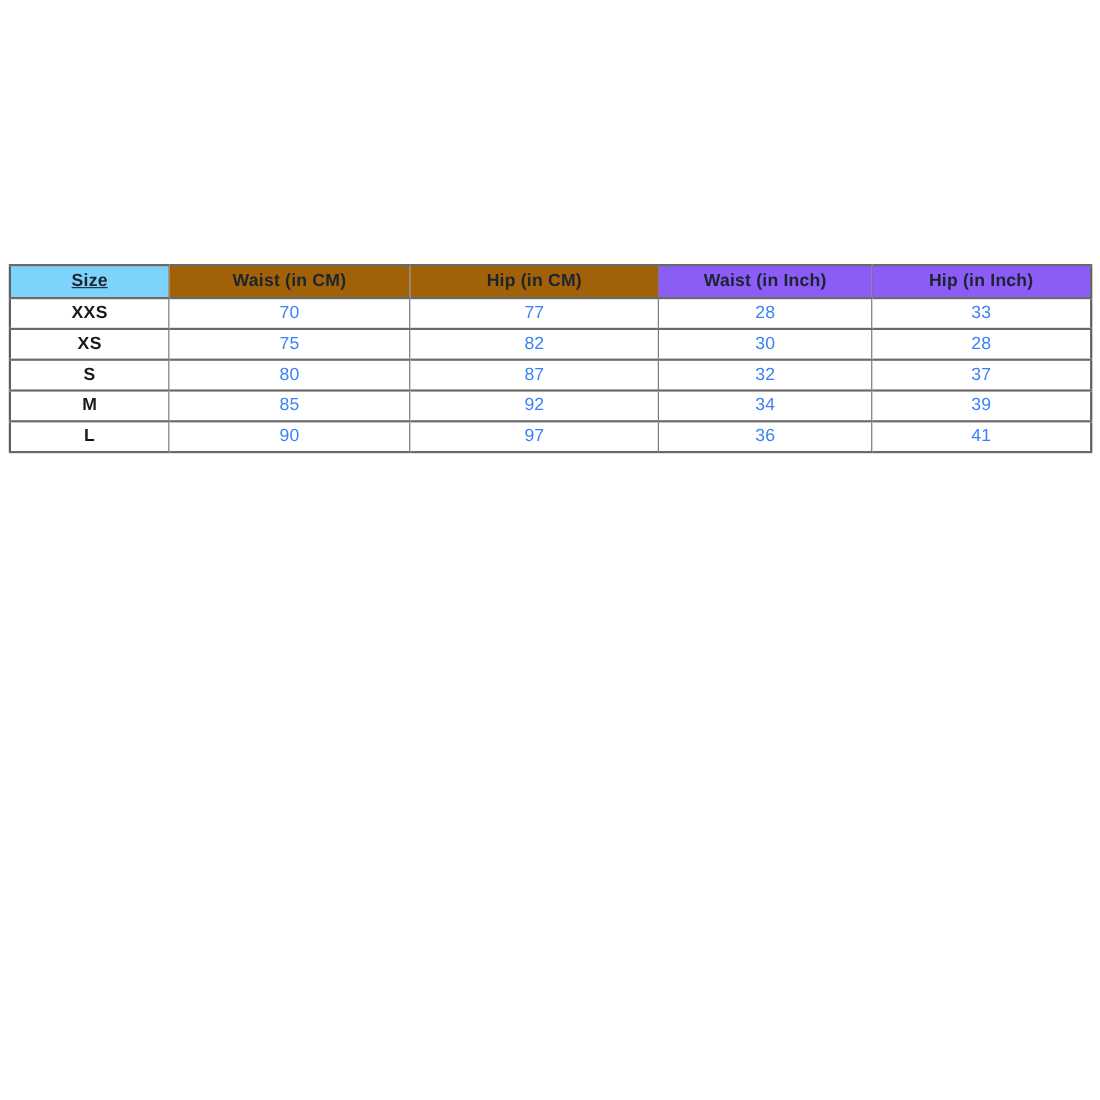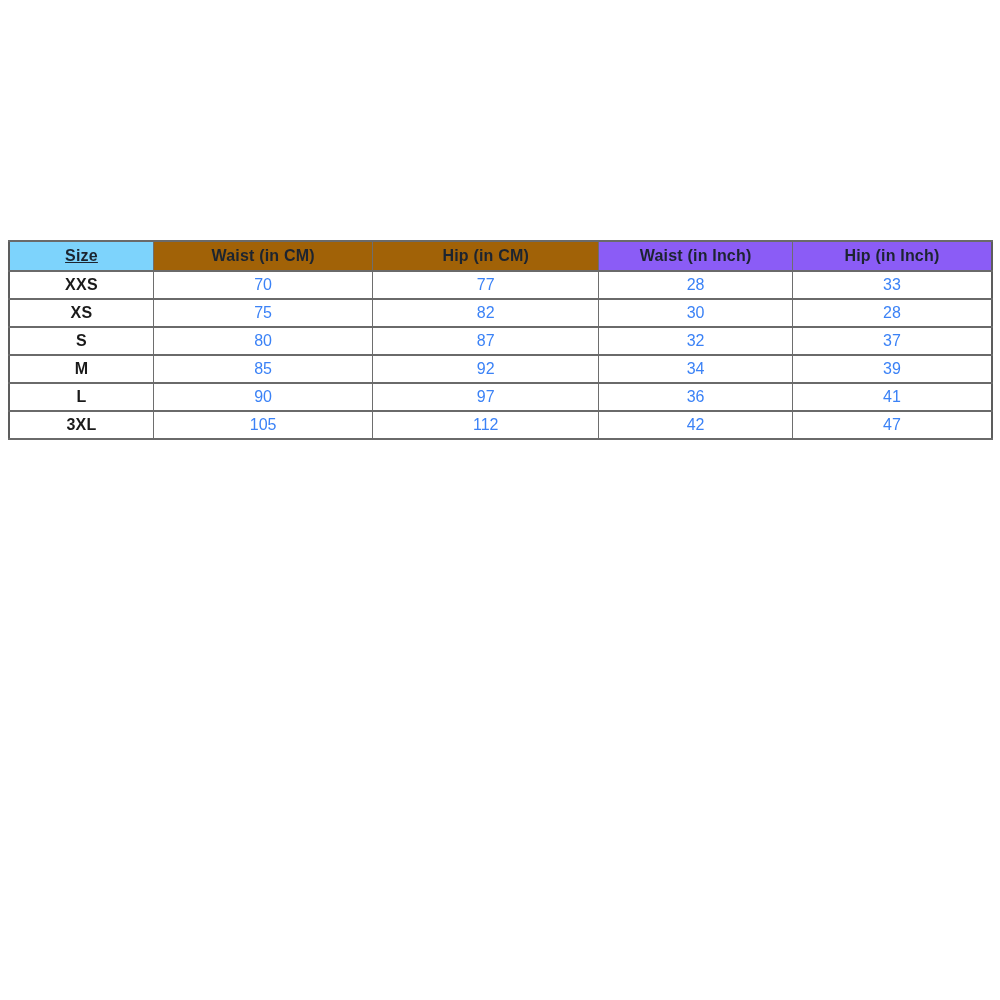--- a/index.html
+++ b/index.html
@@ -116,23 +116,16 @@
           <td>34</td>
           <td>39</td>
         </tr>
         <tr>
           <td class="size-cell">L</td>
           <td>90</td>
           <td>97</td>
           <td>36</td>
           <td>41</td>
         </tr>
-        <tr>
-          <td class="size-cell">3XL</td>
-          <td>105</td>
-          <td>112</td>
-          <td>42</td>
-          <td>47</td>
-        </tr>
       </tbody>
     </table>
   </div>
 </div>
 
 </body></html>

